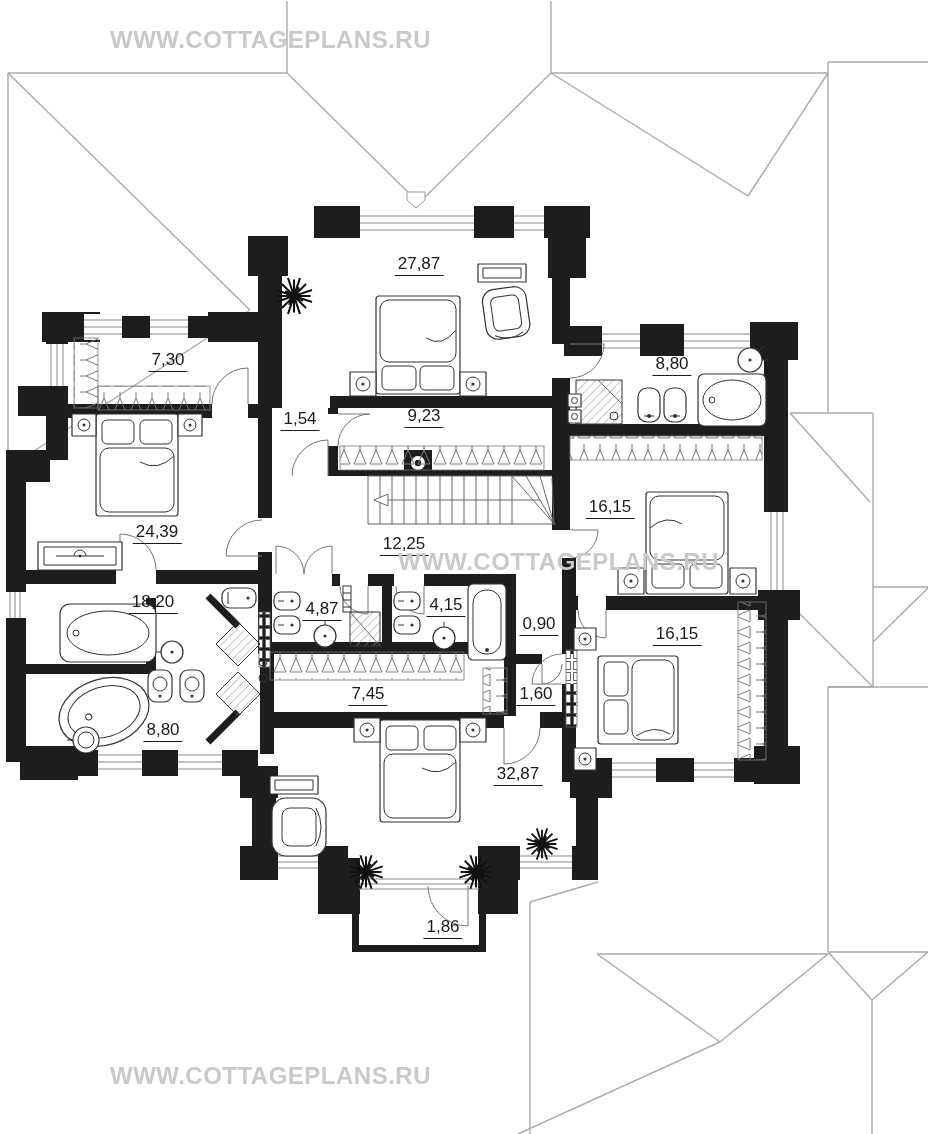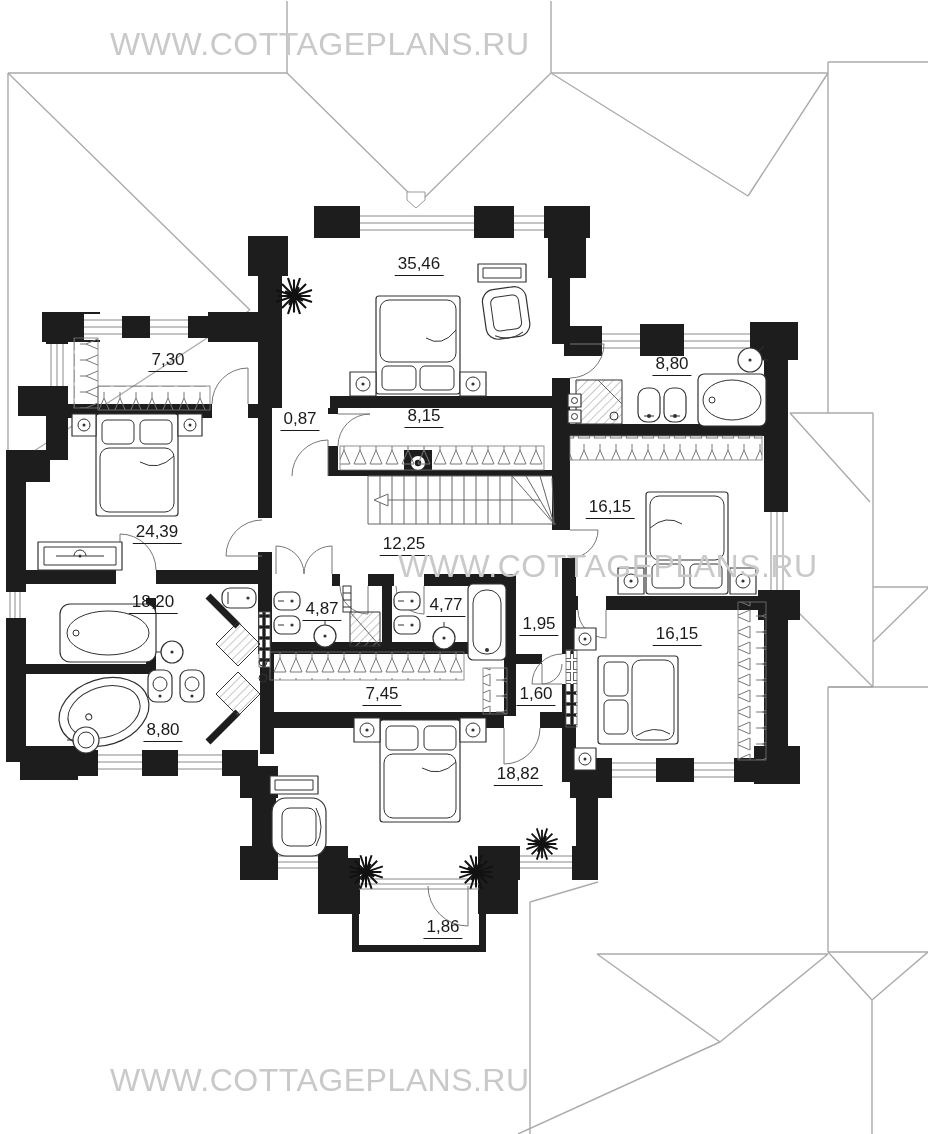--- a/index.html
+++ b/index.html
@@ -15,21 +15,21 @@
   .wallln{stroke:var(--wall);fill:none;}
   .win{fill:#ffffff;}
   .winln{stroke:#8a8a8a;stroke-width:1;fill:none;}
   .furn{fill:#ffffff;stroke:var(--furniture-line);stroke-width:1.2;}
   .furn2{fill:none;stroke:var(--furniture-line);stroke-width:1;}
   .thin{stroke:#555;stroke-width:0.9;fill:none;}
   .door{stroke:#777;stroke-width:1;fill:none;}
   .stair{stroke:#666;stroke-width:1;fill:none;}
   .lbl{position:absolute;transform:translateX(-50%);font-size:17px;color:var(--label);
        border-bottom:1.4px solid var(--label);padding:0 3px 1px;white-space:nowrap;line-height:1.1;}
-  .wm{position:absolute;font-weight:normal;font-size:32px;letter-spacing:0.5px;
+  .wm{position:absolute;font-weight:bold;font-size:24px;letter-spacing:0.5px;
       color:var(--watermark);white-space:nowrap;}
 </style>
 </head>
 <body>
 
 <div id="stage">
 
 <svg width="928" height="1134" viewBox="0 0 928 1134">
   <defs>
     <pattern id="hatch" patternUnits="userSpaceOnUse" width="6" height="6" patternTransform="rotate(45)">
@@ -499,36 +499,36 @@
     </g>
     <g>
       <polygon points="238,622 260,644 238,666 216,644" fill="url(#hatch)" stroke="#333" stroke-width="1"></polygon>
       <polygon points="238,672 260,694 238,716 216,694" fill="url(#hatch)" stroke="#333" stroke-width="1"></polygon>
       <circle class="furn2" cx="263" cy="662" r="4"></circle>
           <circle class="furn2" cx="263" cy="678" r="4"></circle>
     </g>
   </g>
 </svg>
 
-<div class="lbl" style="left:419px;top:255px">35,46</div>
+<div class="lbl" style="left:419px;top:255px">27,87</div>
 <div class="lbl" style="left:168px;top:351px">7,30</div>
 <div class="lbl" style="left:672px;top:355px">8,80</div>
-<div class="lbl" style="left:300px;top:410px">0,87</div>
-<div class="lbl" style="left:424px;top:407px">8,15</div>
+<div class="lbl" style="left:300px;top:410px">1,54</div>
+<div class="lbl" style="left:424px;top:407px">9,23</div>
 <div class="lbl" style="left:610px;top:498px">16,15</div>
 <div class="lbl" style="left:157px;top:523px">24,39</div>
 <div class="lbl" style="left:404px;top:535px">12,25</div>
 <div class="lbl" style="left:153px;top:593px">18,20</div>
 <div class="lbl" style="left:322px;top:600px">4,87</div>
-<div class="lbl" style="left:446px;top:596px">4,77</div>
-<div class="lbl" style="left:539px;top:615px">1,95</div>
+<div class="lbl" style="left:446px;top:596px">4,15</div>
+<div class="lbl" style="left:539px;top:615px">0,90</div>
 <div class="lbl" style="left:677px;top:625px">16,15</div>
-<div class="lbl" style="left:382px;top:685px">7,45</div>
+<div class="lbl" style="left:368px;top:685px">7,45</div>
 <div class="lbl" style="left:536px;top:685px">1,60</div>
 <div class="lbl" style="left:163px;top:721px">8,80</div>
-<div class="lbl" style="left:518px;top:765px">18,82</div>
+<div class="lbl" style="left:518px;top:765px">32,87</div>
 <div class="lbl" style="left:443px;top:918px">1,86</div>
 
 <div class="wm" style="left:110px;top:26px">WWW.COTTAGEPLANS.RU</div>
 <div class="wm" style="left:398px;top:548px">WWW.COTTAGEPLANS.RU</div>
 <div class="wm" style="left:110px;top:1062px">WWW.COTTAGEPLANS.RU</div>
 
 </div>
 
 </body></html>

